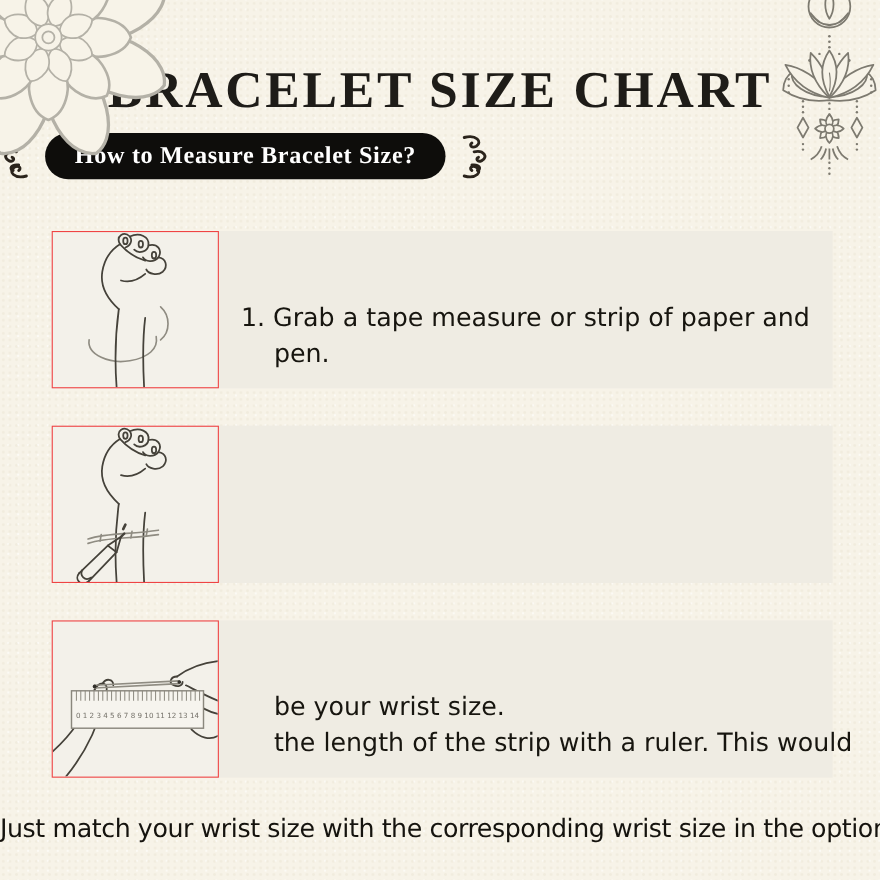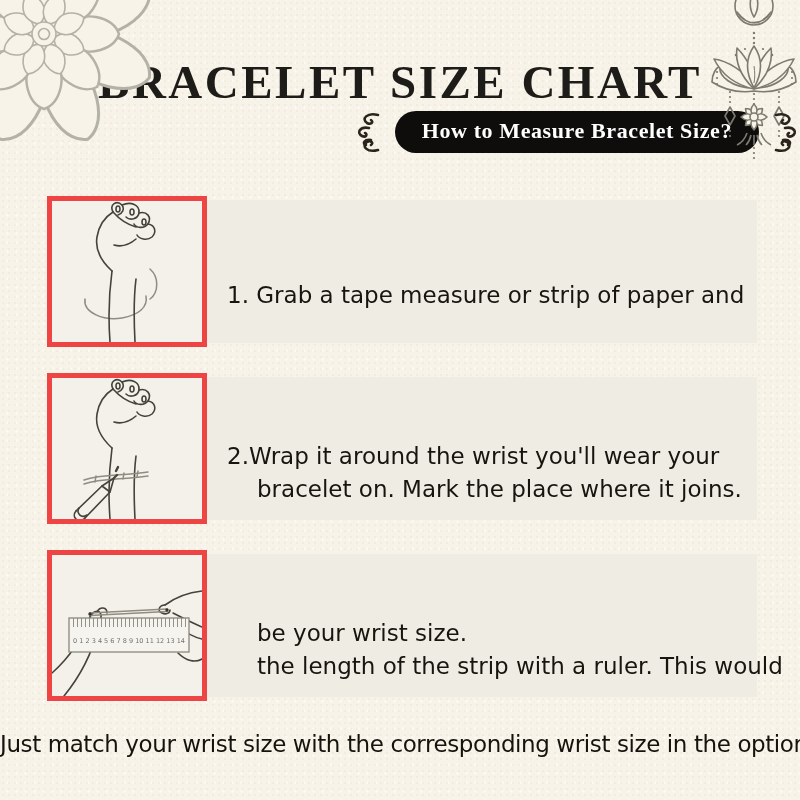--- a/index.html
+++ b/index.html
@@ -17,36 +17,36 @@
   .ornament{position:absolute;pointer-events:none;}
   .mandala{left:-76px;top:-86px;}
   .lotus{left:700px;top:0;}
   .title{
     margin-top:58px;text-align:center;
     font-family:"Liberation Serif","DejaVu Serif",serif;
     font-weight:700;font-size:47px;letter-spacing:2.5px;
     color:#1e1c18;line-height:1.05;
   }
   .badge-row{
-    margin-top:4px;display:flex;justify-content:flex-end;align-items:center;gap:13px;
+    margin-top:14px;display:flex;justify-content:flex-start;align-items:center;gap:13px;
   }
   .pill{
     background:#0e0d0b;color:#ffffff;border-radius:22px;
     padding:7px 27px 9px 27px;
     font-family:"Liberation Serif","DejaVu Serif",serif;
     font-weight:700;font-size:22px;letter-spacing:0.6px;
     white-space:nowrap;
   }
   .steps{margin-top:47px;}
   .step{
     margin:0 0 34px 47px;width:710px;height:143px;
     background:#efece3;display:flex;align-items:center;
   }
   .illu-box{
-    flex:0 0 150px;width:150px;height:141px;border:5px solid #ef4444;
+    flex:0 0 150px;width:150px;height:141px;border:1px solid #ef4444;
     background:#f3f1ea;overflow:hidden;
   }
   .illu-box svg{display:block;}
   .step-text{
     padding-left:20px;font-size:23px;line-height:33px;color:#17150f;margin-top:48px;
   }
   .step-line{padding-left:30px;white-space:nowrap;}
   .step-line.first{padding-left:0;}
   .footer{
     margin-top:29px;text-align:center;font-size:23px;letter-spacing:-0.4px;
@@ -262,20 +262,21 @@
           <path d="M61,11 C69,20 77,24 84,26"></path>
           <path d="M84,38 C77,44 69,46 62,44"></path>
           <ellipse cx="66" cy="8" rx="2" ry="3"></ellipse>
           <ellipse cx="80" cy="11" rx="2" ry="3"></ellipse>
           <ellipse cx="92" cy="21" rx="2" ry="3"></ellipse>
         </g>
       </svg>
     </div>
     <div class="step-text">
       <div class="step-line first">1. Grab a tape measure or strip of paper and</div>
+      <div class="step-line">pen.</div>
     </div>
   </div>
 
   <div class="step">
     <div class="illu-box">
       <svg width="150" height="141" viewBox="0 0 150 141">
         <g class="line-art">
           <path d="M58,141 C56,114 57,92 60,70"></path>
           <path d="M83,141 C82,122 81,102 84,78"></path>
           <path d="M60,70 C49,60 43,48 45,36 C47,24 53,16 61,11"></path>
@@ -298,24 +299,20 @@
           <path d="M24,133 L50,108"></path>
           <path d="M33,140 L58,114"></path>
           <path d="M24,133 C19,139 26,146 33,140"></path>
           <path d="M27,130 C24,135 29,141 35,137"></path>
           <path d="M50,108 L62,100 L58,114 Z"></path>
           <path d="M62,100 L65,97" stroke-width="2.2"></path>
           <path d="M64,93 L66,89" stroke-width="2.4"></path>
         </g>
       </svg>
     </div>
-    <div class="step-text">
-      <div class="step-line first">2.Wrap it around the wrist you'll wear your</div>
-      <div class="step-line">bracelet on. Mark the place where it joins.</div>
-    </div>
   </div>
 
   <div class="step">
     <div class="illu-box">
       <svg width="150" height="141" viewBox="0 0 150 141">
         <g class="line-art">
           <path d="M0,118 C18,102 30,84 38,62"></path>
           <path d="M12,141 C30,119 40,98 46,74"></path>
           <path d="M38,62 C42,54 50,55 49,62 C48,68 42,69 39,66"></path>
           <path d="M45,57 C48,51 55,52 55,58"></path>

